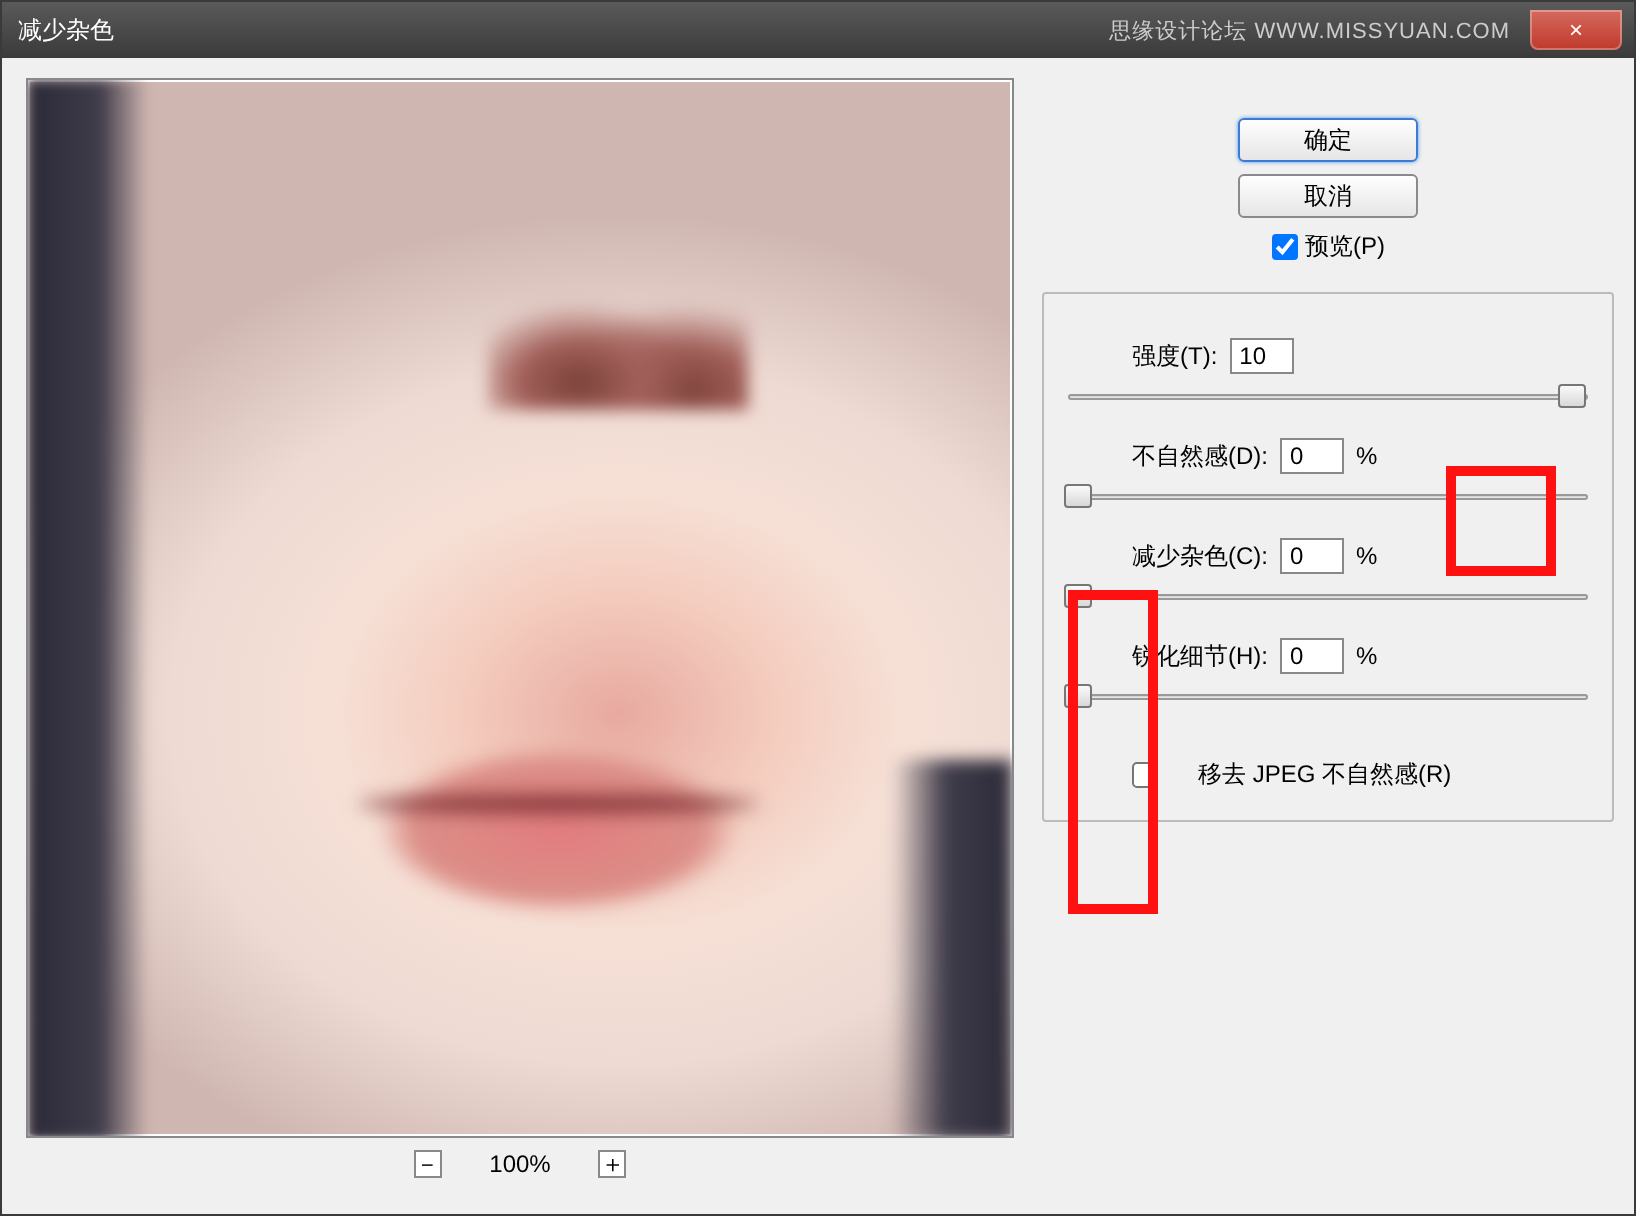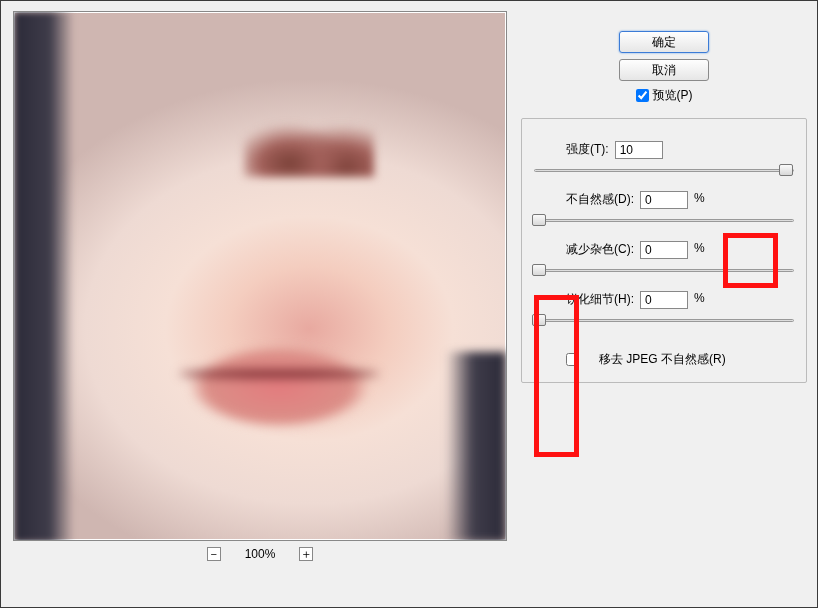--- a/index.html
+++ b/index.html
@@ -121,24 +121,24 @@
       height: 22px;
       border: 1px solid #8a8a8a;
       background: #fff;
       display: flex; align-items: center; justify-content: space-between;
       padding: 0 4px 0 6px;
     }
     .dd-arrow { width: 16px; text-align: center; border-left: 1px solid #bbb; font-size: 10px; }
     .tool-icons { display: flex; gap: 4px; }
     .tool-icon { width: 16px; height: 16px; display:flex; align-items:center; justify-content:center; font-size:13px; color:#555;}
     .param { margin-top: 12px; }
-    .param-row { display: flex; gap: 6px; margin-bottom: 4px; padding-left: 32px;}
+    .param-row { display: flex; align-items: center; gap: 6px; margin-bottom: 4px; padding-left: 32px;}
     .param-label { }
     .param-input {
-      width: 48px; height: 18px;
+      width: 32px; height: 18px;
       border: 1px solid #888;
       background: #fff;
       text-align: left;
       padding-left: 4px;
       line-height: 16px;
       font-size: 12px;
     }
     .slider {
       position: relative;
       height: 16px;
@@ -163,20 +163,29 @@
     }
     .redbox { position:absolute; border: 5px solid #f11; pointer-events:none; }
     .rb1 { left: 722px; top: 232px; width: 55px; height: 55px; }
     .rb2 { left: 533px; top: 294px; width: 45px; height: 162px; }
     .jpeg-row { display:flex; align-items:center; gap:20px; margin-top: 22px; padding-left: 32px;}
   </style>
 </head>
 <body>
 
 <div class="window">
+  <div class="titlebar">
+    <span>减少杂色</span>
+    <div class="right">
+      <span class="watermark">思缘设计论坛  WWW.MISSYUAN.COM</span>
+      <div class="close-btn">
+        <span>×</span>
+      </div>
+    </div>
+  </div>
 
   <div class="body">
     <div class="left">
       <div class="preview">
         <div class="hair-l"></div>
           <div class="hair-r"></div>
         <div class="nose"></div>
           <div class="lips"></div>
       </div>
       <div class="zoom">

